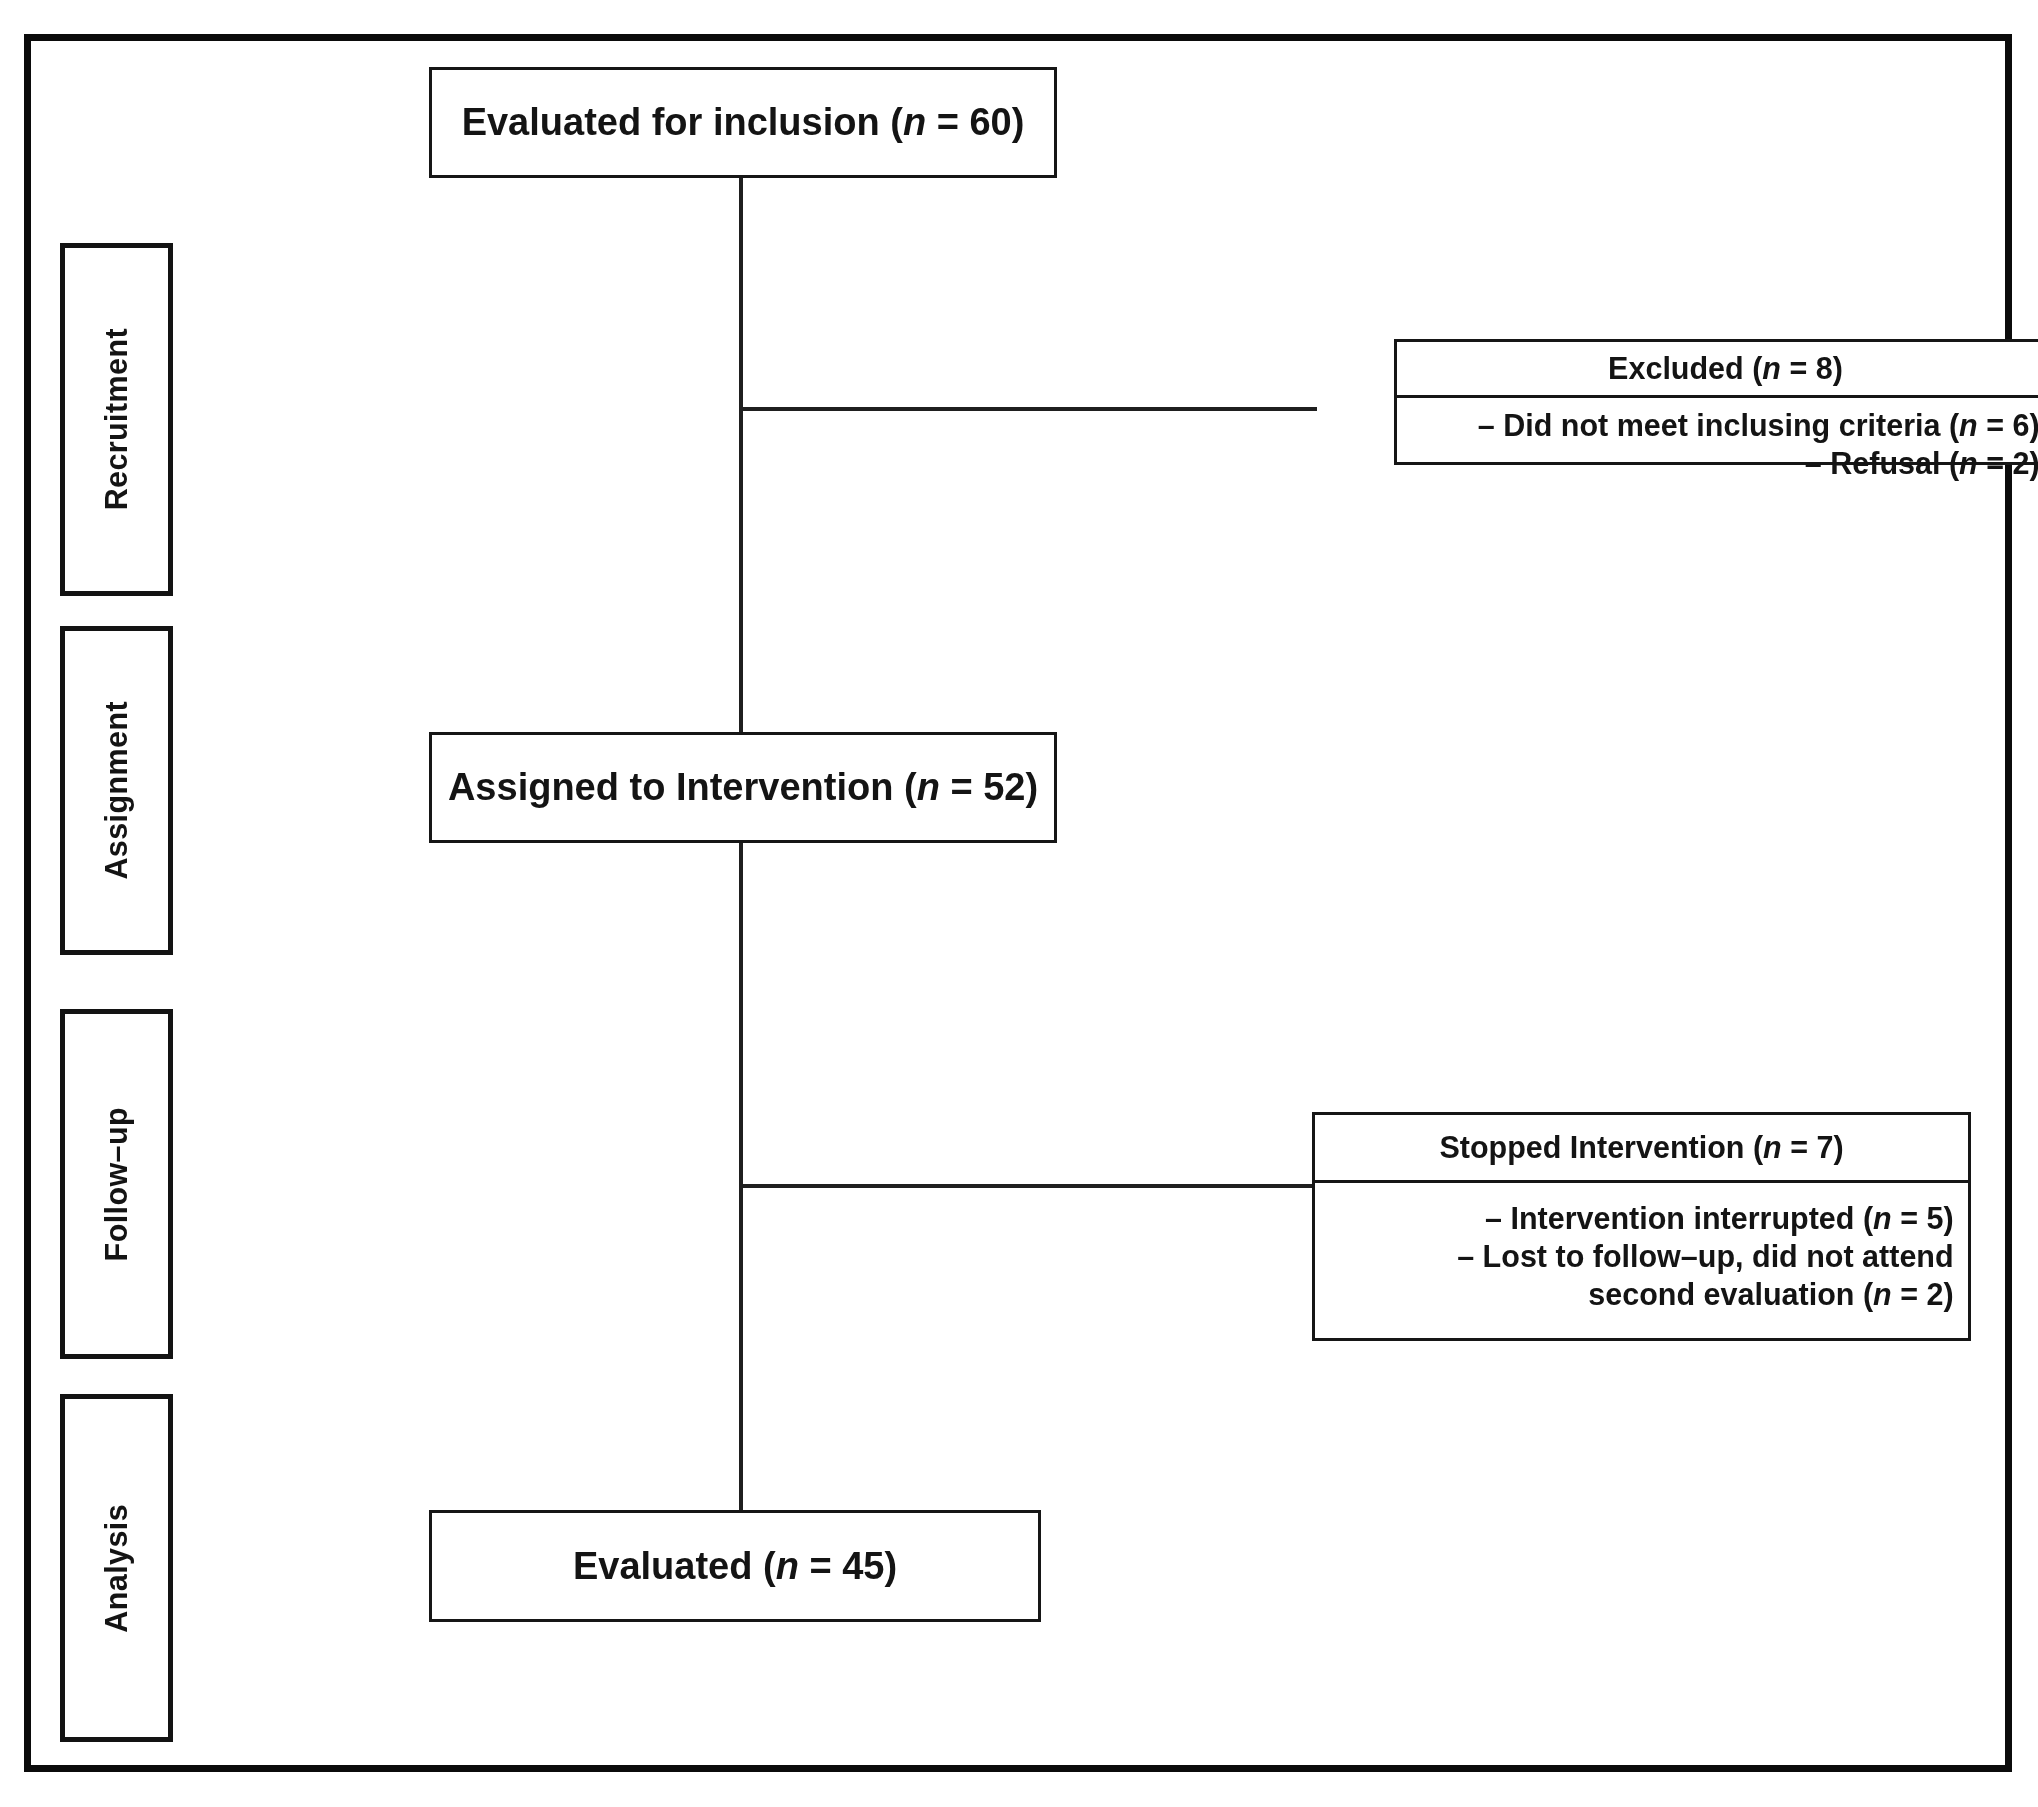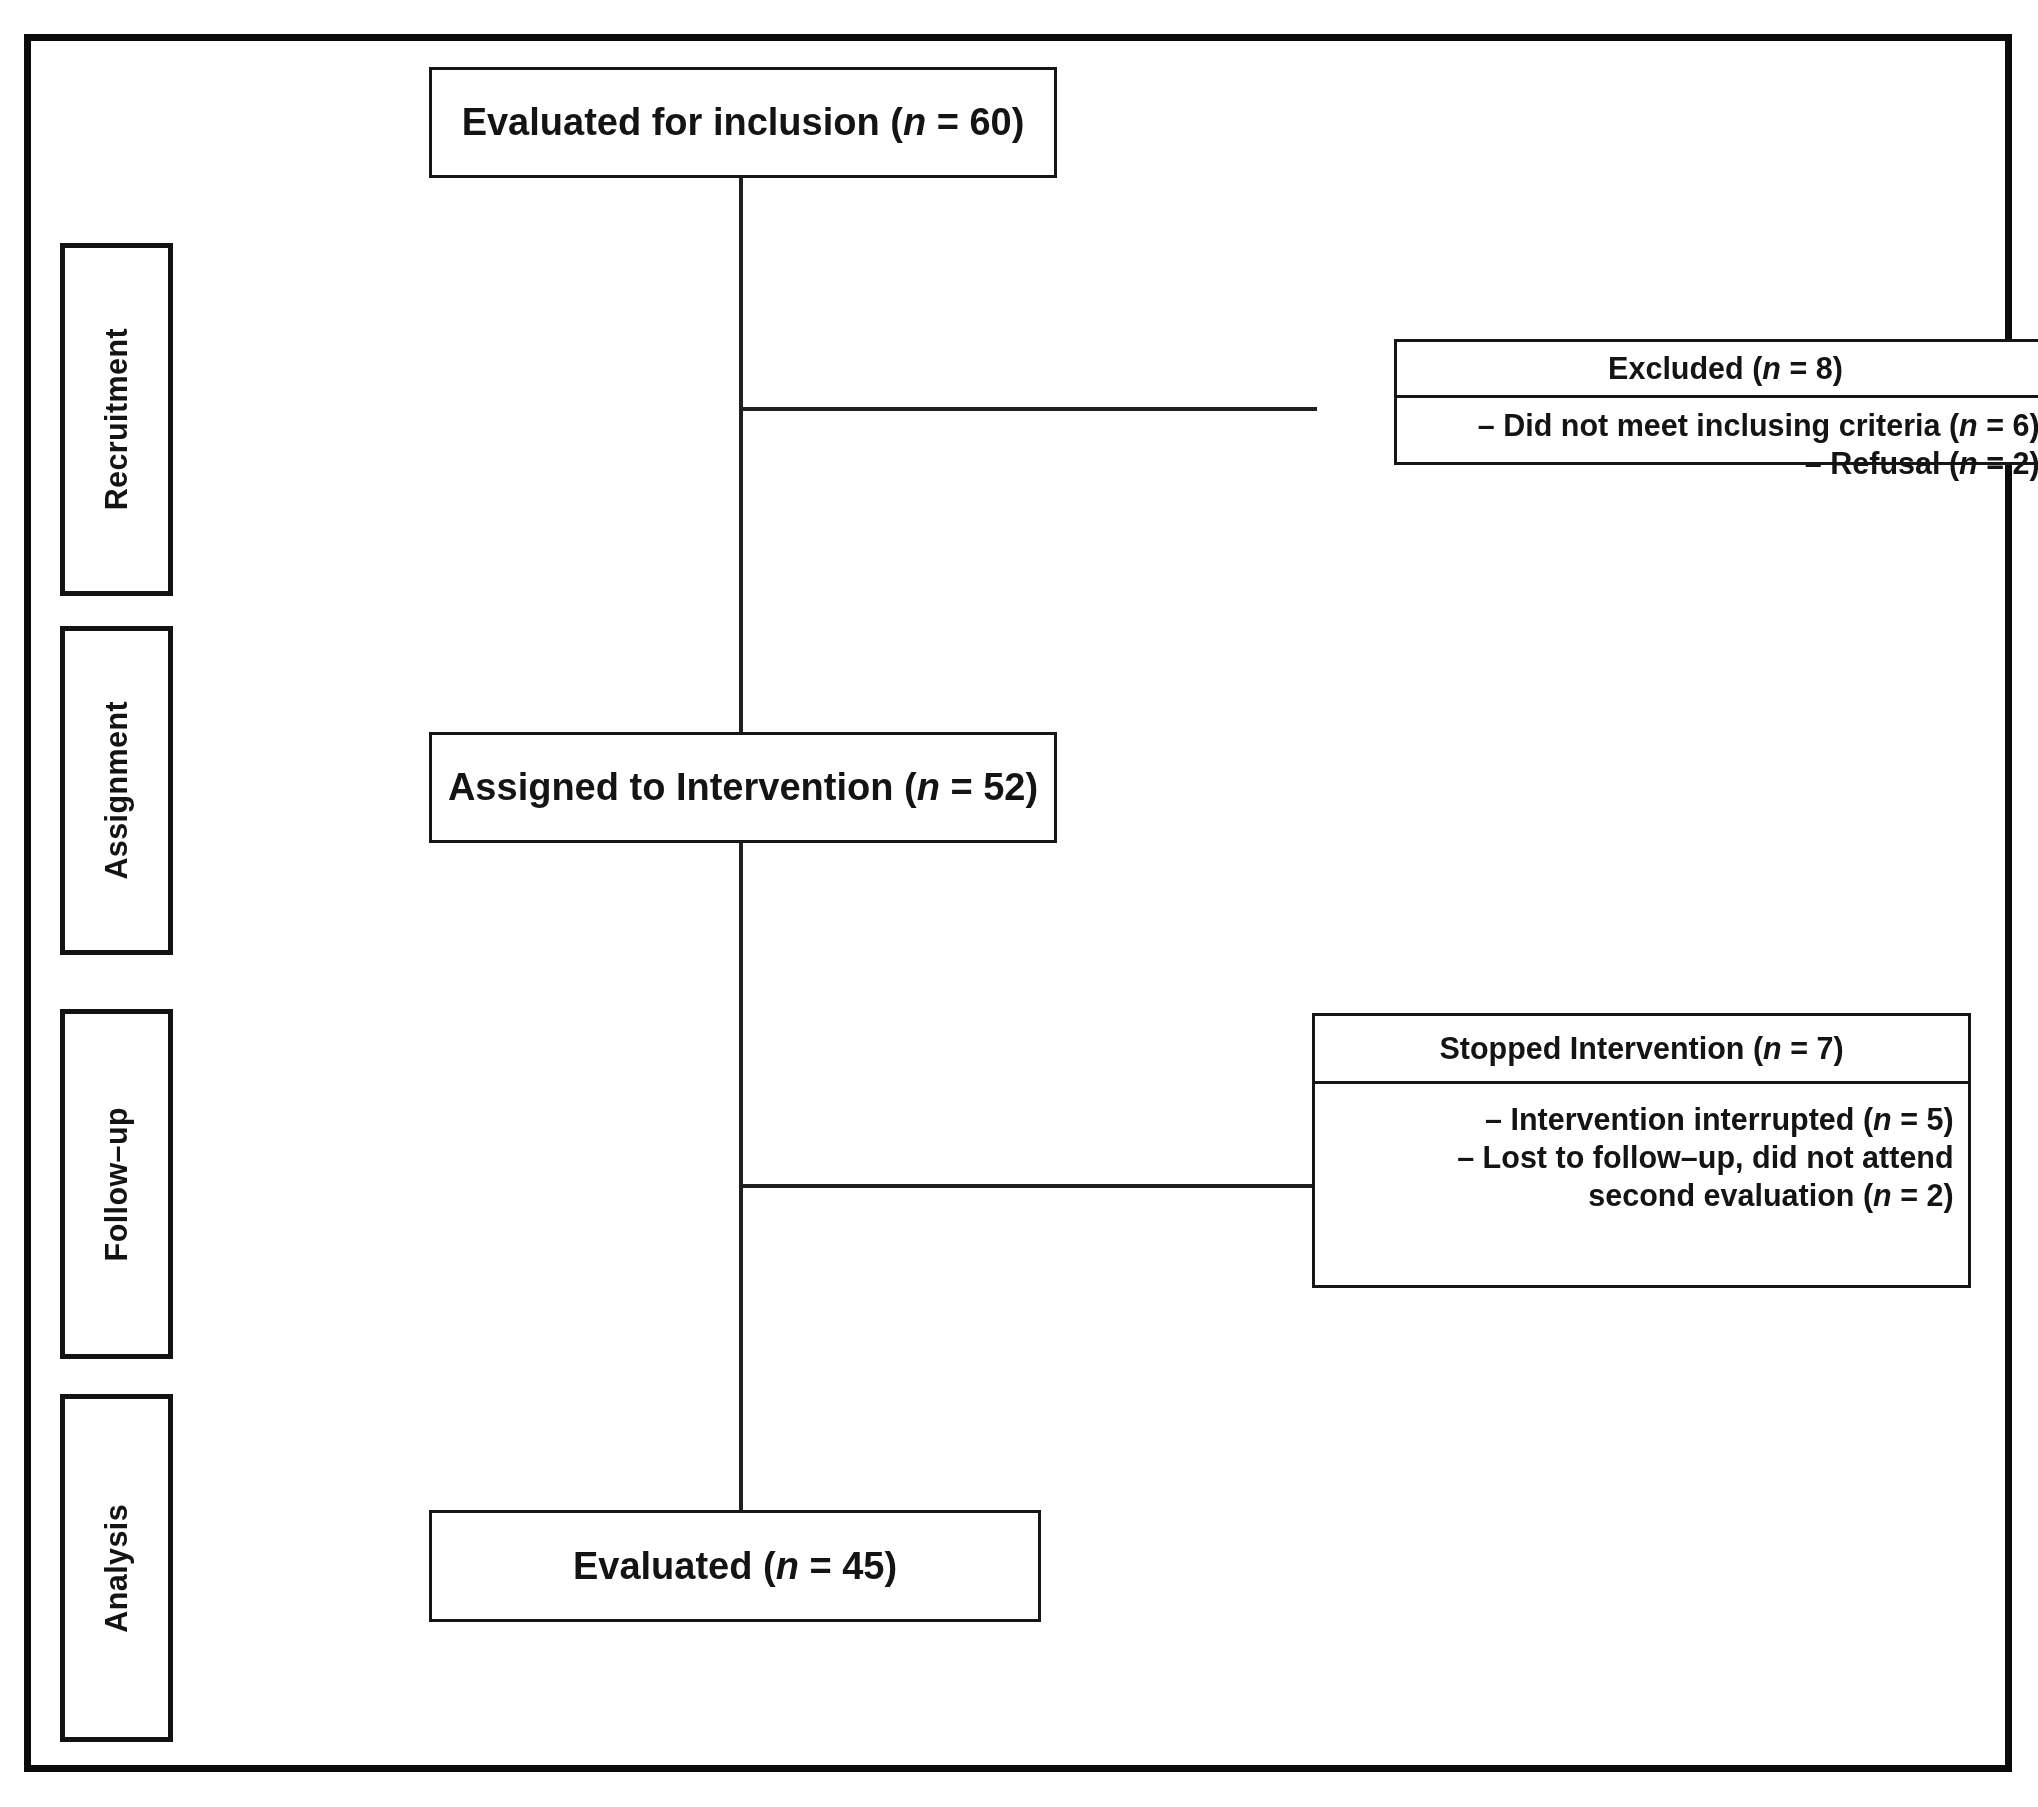--- a/index.html
+++ b/index.html
@@ -72,21 +72,21 @@
   
   .side-box {
     position: absolute;
     background: #ffffff;
     border: 3.2px solid #161616;
     box-sizing: border-box;
     font-size: 30.5px;
     font-weight: 600;
   }
   .box-excluded { left: 1394px; top: 339px;  width: 663px; height: 126px; }
-  .box-stopped  { left: 1312px; top: 1013px; width: 659px; height: 275px; }
+  .box-stopped  { left: 1312px; top: 1112px; width: 659px; height: 229px; }
   .side-header {
     display: flex;
     align-items: center;
     justify-content: center;
     border-bottom: 3.2px solid #161616;
     text-align: center;
   }
   .box-excluded .side-header { height: 53px; }
   .box-stopped  .side-header { height: 65px; }
   .side-body { padding: 8px 14.4px 0 14.4px; line-height: 38px; text-align: right; }

